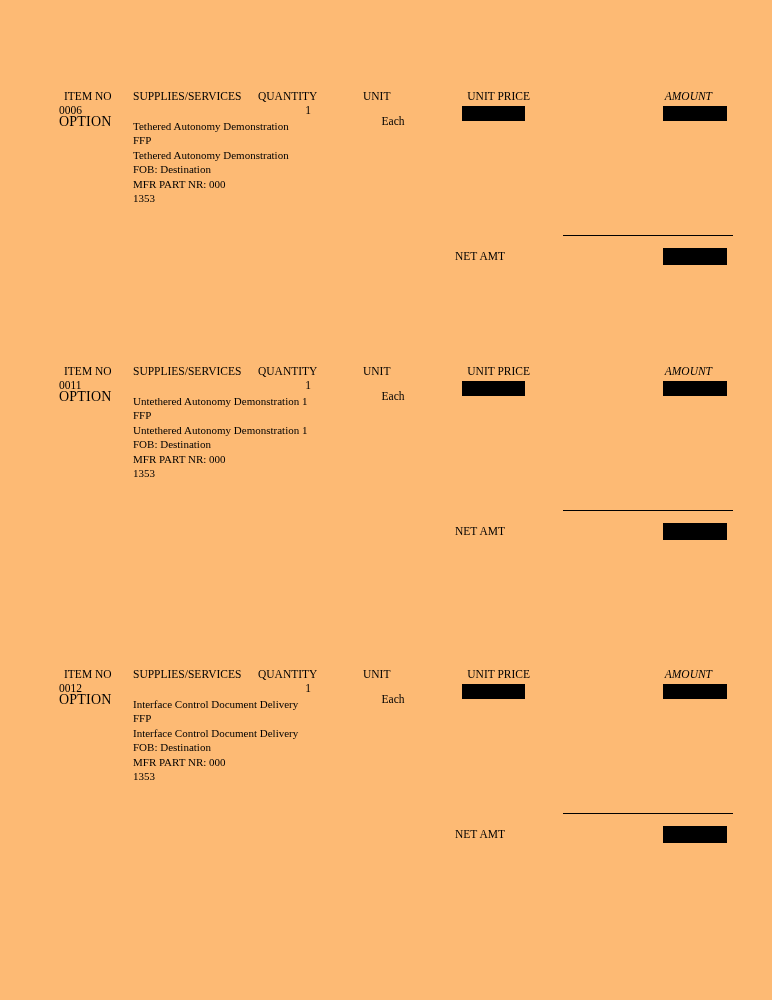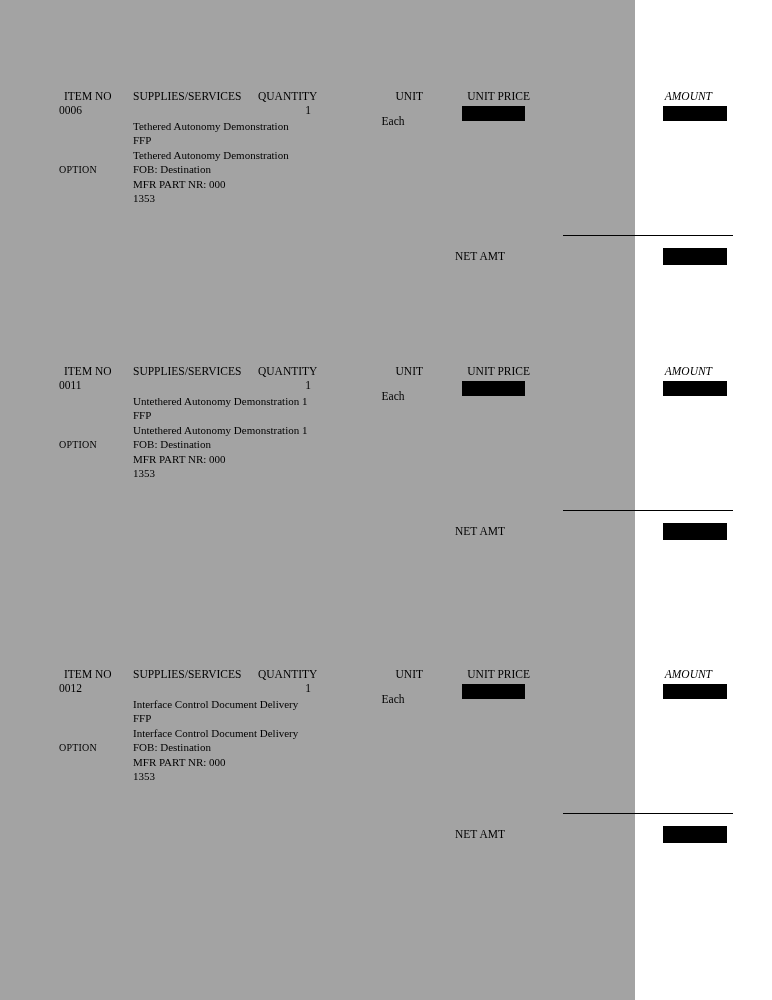--- a/index.html
+++ b/index.html
@@ -8,62 +8,61 @@
     height: 1000px;
     background: #ffffff;
     position: relative;
     font-family: "Liberation Serif", "DejaVu Serif", serif;
     color: #000000;
     overflow: hidden;
   }
   .page {
     position: absolute;
     left: 0; top: 0;
-    width: 635px; height: 1000px;
-    background: #a3a3a3;
+    width: 772px; height: 1000px;
+    background: #fdba74;
   }
   .line-item {
     position: absolute;
     left: 0;
     width: 772px;
     height: 185px;
   }
   .li-0 { top: 90px; }
   .li-1 { top: 365px; }
   .li-2 { top: 668px; }
 
   .abs { position: absolute; }
   .hdr, .val {
     font-size: 11.5px;
     line-height: 12px;
     white-space: nowrap;
   }
   .option {
-    font-size: 10px;
+    font-size: 14px;
     line-height: 10px;
     letter-spacing: 0.2px;
     white-space: nowrap;
-    margin-top: 48px;
   }
   .desc {
     font-size: 11px;
     line-height: 14.4px;
     white-space: nowrap;
   }
   .redact { background: #000000; }
 
   
   .c-itemno-h  { left: 64px;  top: 0; }
   .c-itemno-v  { left: 59px;  top: 14px; }
   .c-option    { left: 59px;  top: 27px; }
   .c-supplies-h{ left: 133px; top: 0; }
   .c-desc      { left: 133px; top: 29px; }
   .c-qty-h     { left: 258px; top: 0;    width: 100px; text-align: left; }
   .c-qty-v     { left: 258px; top: 14px; width: 100px; text-align: center; }
-  .c-unit-h    { left: 363px; top: 0;    width: 60px;  text-align: right; }
+  .c-unit-h    { left: 363px; top: 0;    width: 60px;  text-align: left; }
   .c-unit-v    { left: 363px; top: 25px; width: 60px;  text-align: center; }
   .c-price-h   { left: 430px; top: 0;    width: 100px; text-align: right; }
   .c-price-box { left: 462px; top: 16px; width: 63px;  height: 15px; }
   .c-amount-h  { left: 612px; top: 0;    width: 100px; text-align: right; font-style: italic; }
   .c-amount-box{ left: 663px; top: 16px; width: 64px;  height: 15px; }
   .c-net-line  { left: 563px; top: 145px; width: 170px; height: 0; border-top: 1px solid #000000; }
   .c-net-label { left: 455px; top: 160px; }
   .c-net-box   { left: 663px; top: 158px; width: 64px; height: 17px; }
 </style>
 </head>

